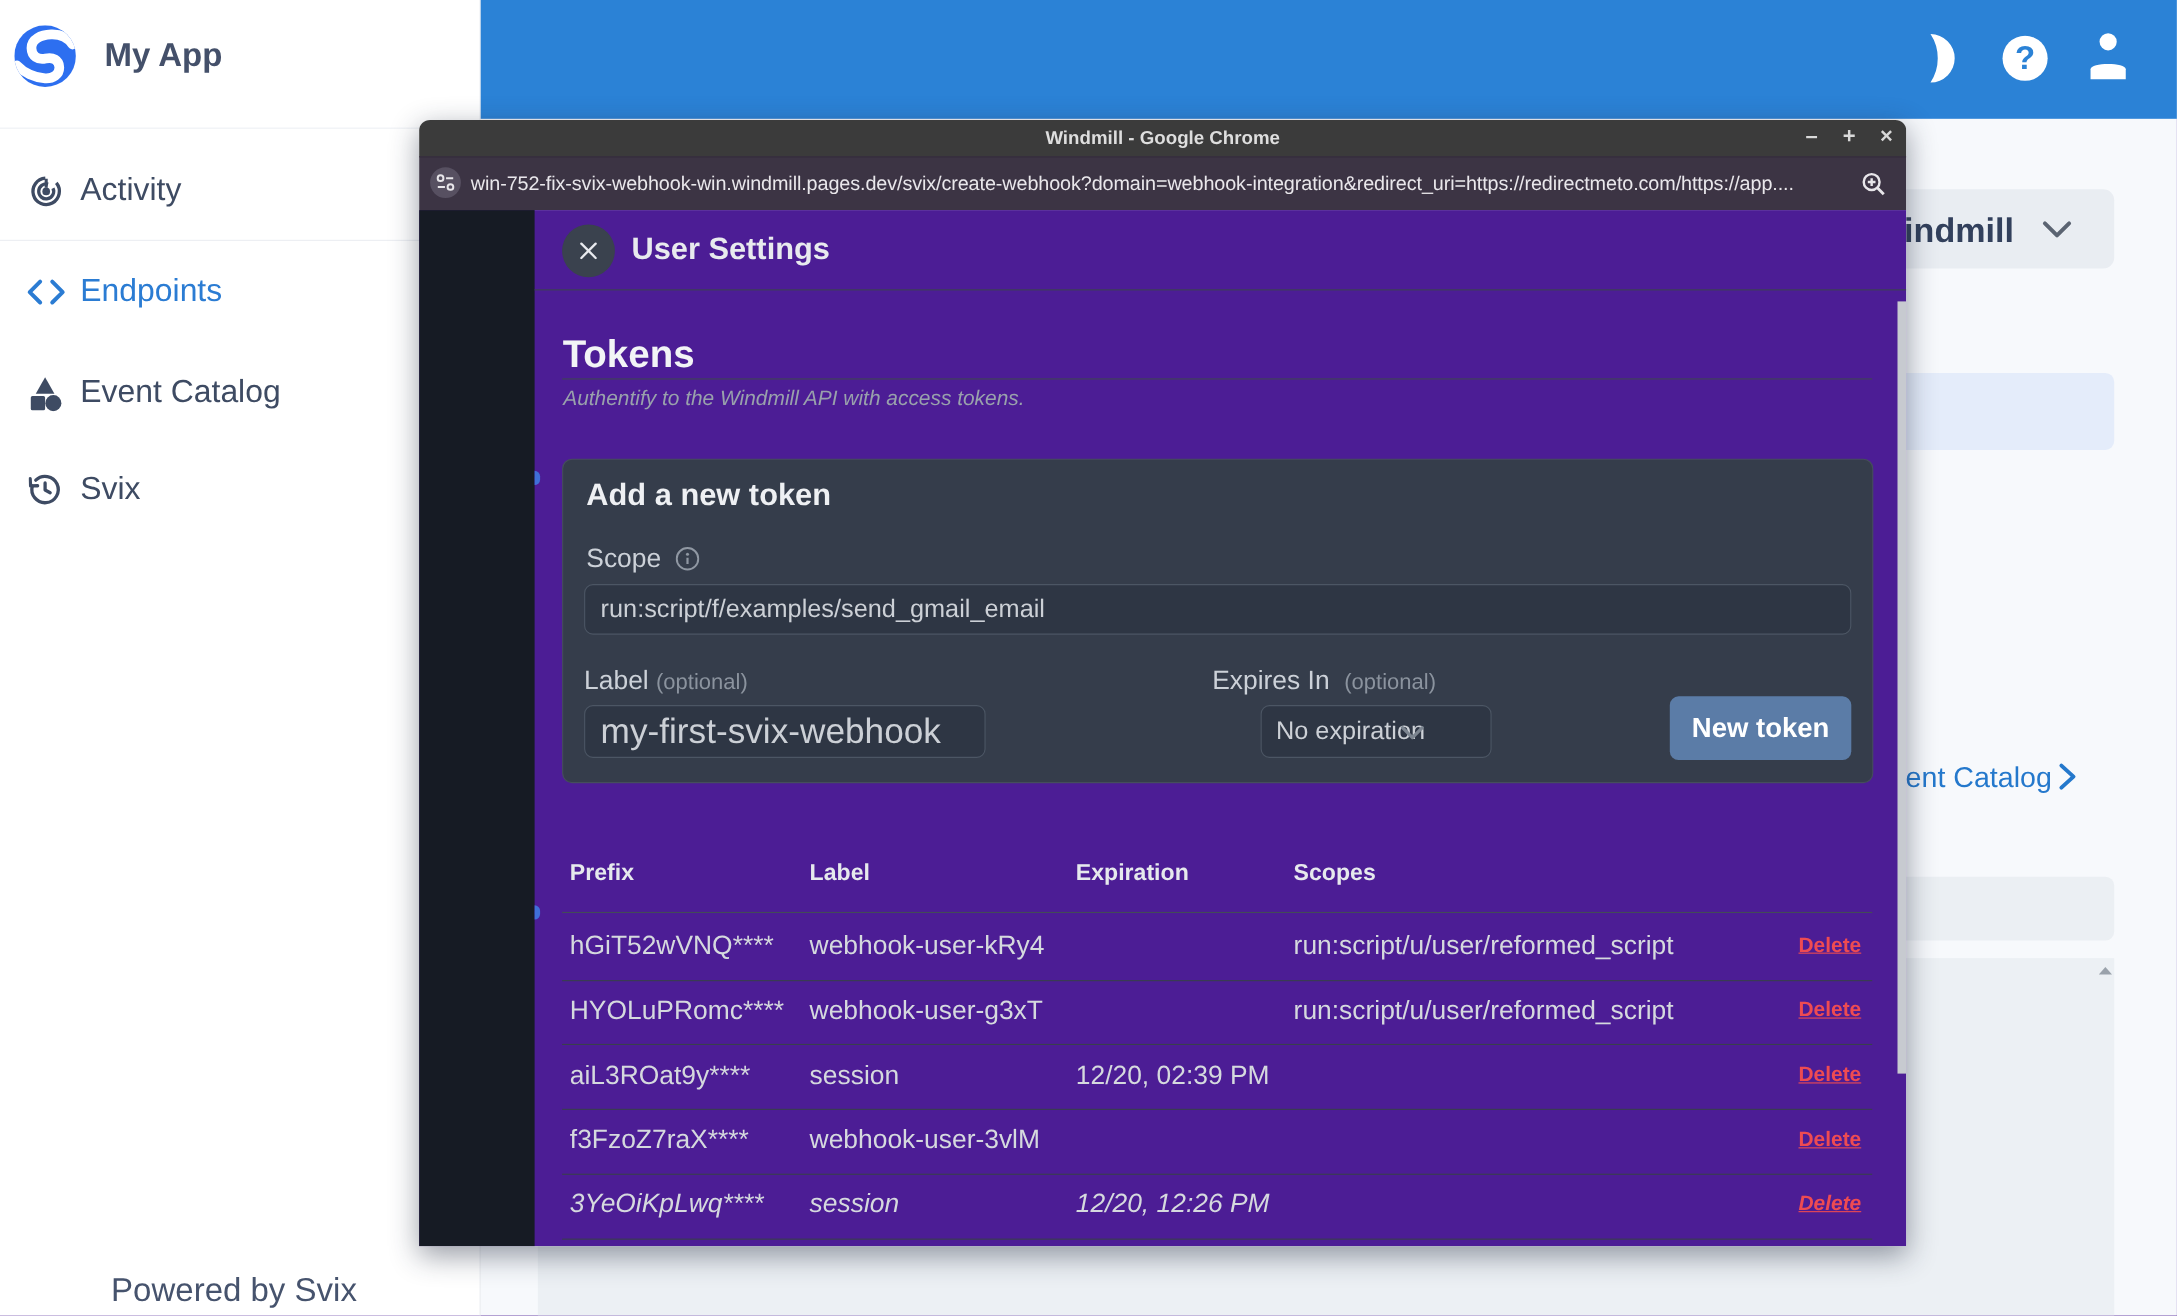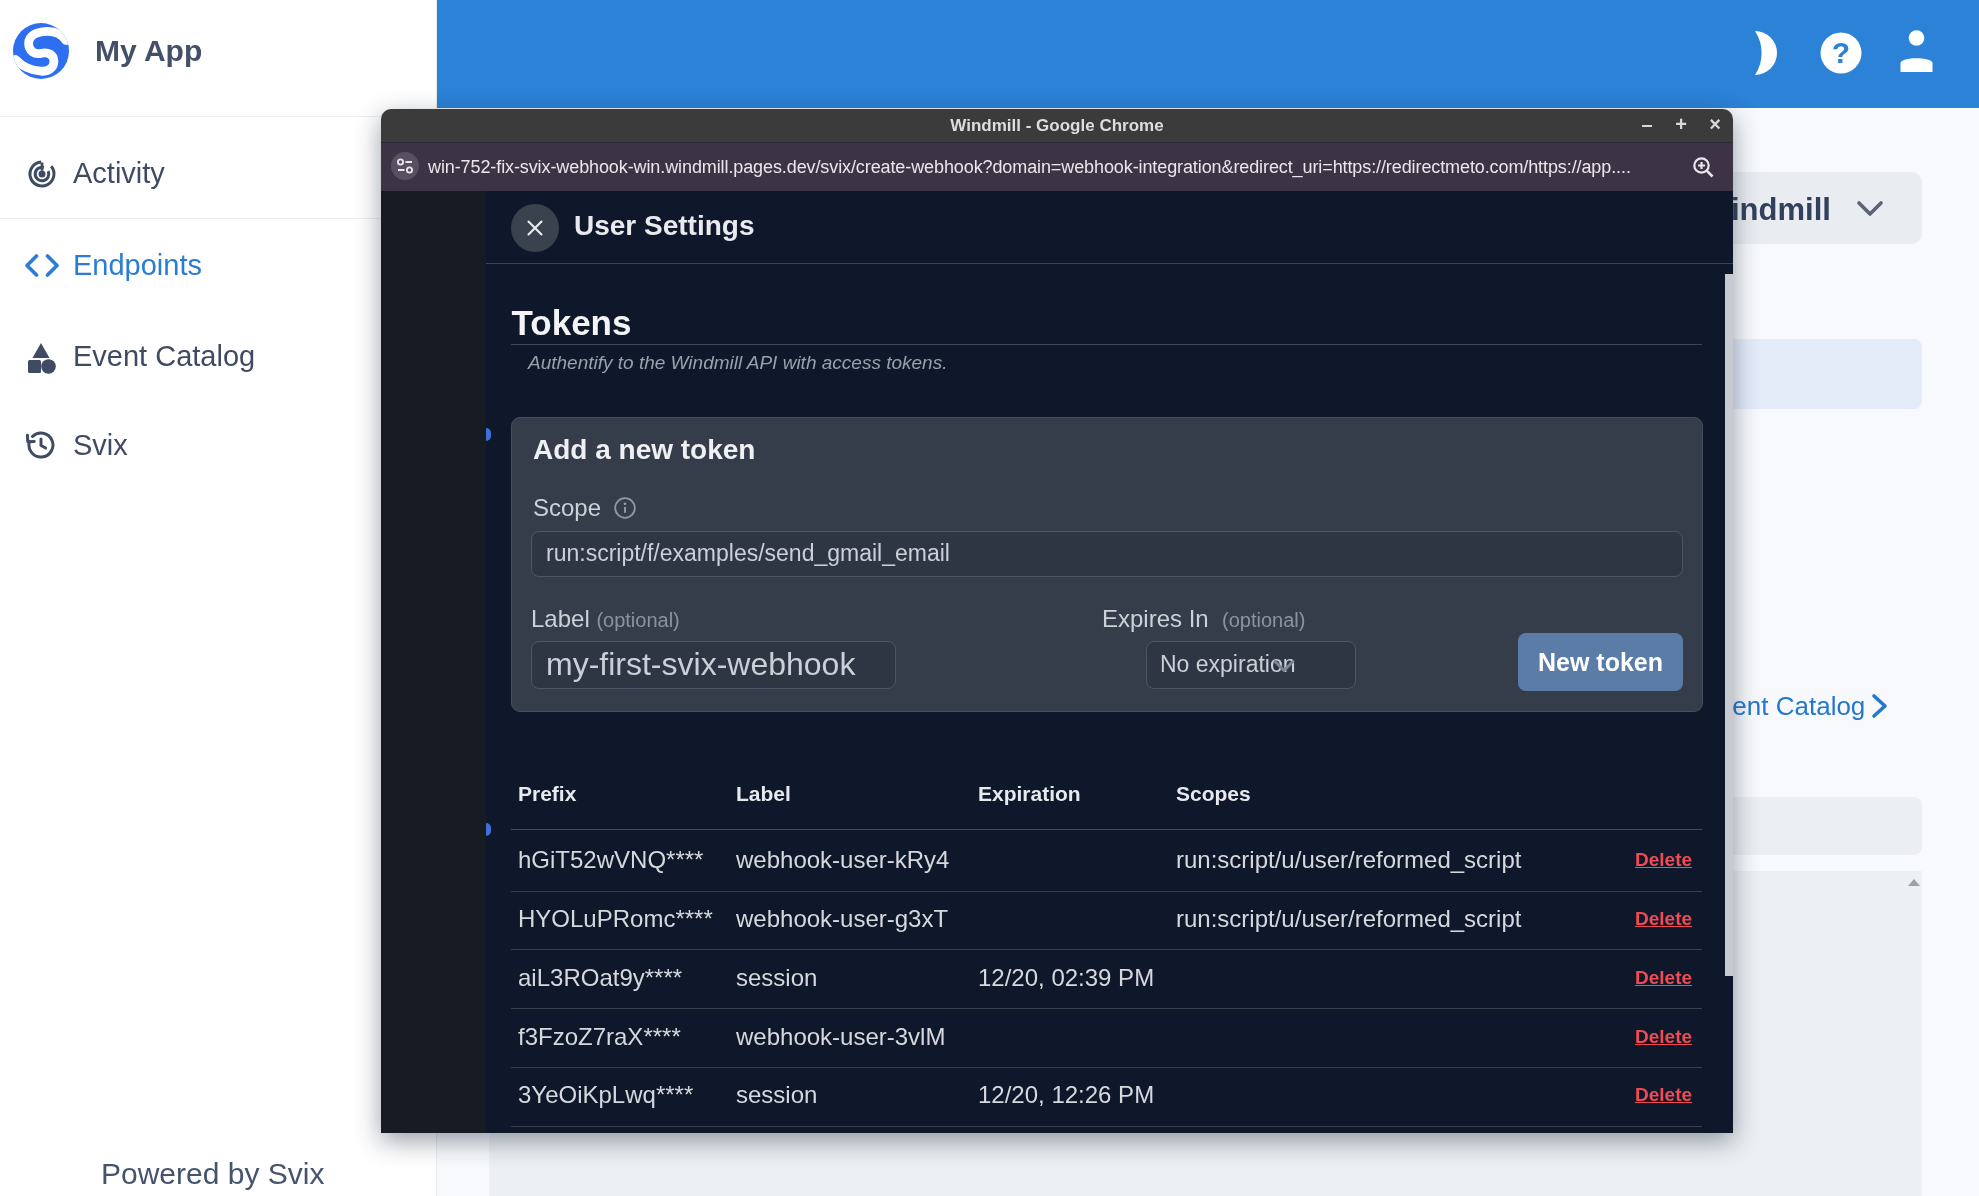--- a/index.html
+++ b/index.html
@@ -118,41 +118,41 @@
     <svg class="abs" style="left:1310px;top:12px;" width="26" height="26" viewBox="0 0 26 26">
       <g stroke="#e8e6ea" fill="none" stroke-width="2.2">
         <circle cx="10.5" cy="10.5" r="7.2"></circle>
         <path d="M 15.7 15.7 L 21.5 21.5" stroke-width="2.6"></path>
         <path d="M 7 10.5 L 14 10.5"></path>
         <path d="M 10.5 7 L 10.5 14"></path>
       </g>
     </svg>
   </div>
 
-  <div class="abs" style="left:0;top:82px;width:1352px;height:942px;background:#0f172a;">
+  <div class="abs" style="left:0;top:82px;width:1352px;height:942px;background:#4c1d95;">
 
     <div class="abs" style="left:0;top:0;width:105px;height:942px;background:#161b24;"></div>
     <div class="abs" style="left:105px;top:237px;width:5px;height:13px;background:#3f6fd8;border-radius:0 7px 7px 0;"></div>
     <div class="abs" style="left:105px;top:632px;width:5px;height:13px;background:#3f6fd8;border-radius:0 7px 7px 0;"></div>
 
     <div class="abs" style="left:105px;top:0;width:1247px;height:942px;">
 
       <div class="abs" style="left:0;top:0;width:1247px;height:73px;border-bottom:1px solid #3d4450;"></div>
       <div class="abs" style="left:25px;top:12.5px;width:48px;height:48px;border-radius:50%;background:#3a424e;"></div>
       <svg class="abs" style="left:41px;top:28.5px;" width="16" height="16" viewBox="0 0 16 16">
         <g stroke="#e8eaee" stroke-width="2.1" stroke-linecap="round">
           <path d="M 1.5 1.5 L 14.5 14.5"></path>
             <path d="M 14.5 1.5 L 1.5 14.5"></path>
         </g>
       </svg>
       <div class="abs" style="left:88px;top:19px;font-size:28px;font-weight:bold;color:#e8eaee;">User Settings</div>
 
       <div class="abs" style="left:25.5px;top:112px;font-size:35px;font-weight:bold;color:#f2f4f6;">Tokens</div>
       <div class="abs" style="left:25px;top:153px;width:1191px;height:1px;background:#3e4653;"></div>
-      <div class="abs" style="left:26px;top:161px;font-size:19px;font-style:italic;color:#99a1ac;margin-left:16px;">Authentify to the Windmill API with access tokens.</div>
+      <div class="abs" style="left:26px;top:161px;font-size:19px;font-style:italic;color:#99a1ac;">Authentify to the Windmill API with access tokens.</div>
 
       <div class="abs" style="left:25px;top:226px;width:1192px;height:295px;background:#353d4b;border:1px solid #454e5c;border-radius:9px;"></div>
       <div class="abs" style="left:47px;top:243px;font-size:28px;font-weight:bold;color:#eef0f3;">Add a new token</div>
       <div class="abs" style="left:47px;top:303px;font-size:24px;color:#ccd1d8;">Scope</div>
       <svg class="abs" style="left:128px;top:306px;" width="22" height="22" viewBox="0 0 22 22">
         <circle cx="11" cy="11" r="9.8" stroke="#9098a3" stroke-width="1.8" fill="none"></circle>
         <circle cx="11" cy="6.8" r="1.4" fill="#9098a3"></circle>
         <path d="M 11 10 L 11 15.8" stroke="#9098a3" stroke-width="2"></path>
       </svg>
       <div class="abs" style="left:45px;top:340px;width:1152px;height:46px;background:#2e3644;border:1.5px solid #4c5664;border-radius:8px;line-height:43px;padding-left:14px;font-size:23px;color:#ccd0d6;">run:script/f/examples/send_gmail_email</div>
@@ -191,21 +191,21 @@
         <span class="abs" style="left:460px;top:0;">12/20, 02:39 PM</span>
         <span class="abs" style="left:1117px;top:3px;font-size:19px;font-weight:bold;color:#ee4b52;text-decoration:underline;">Delete</span>
       </div>
       <div class="abs" style="left:25px;top:817.3px;width:1191px;height:1px;background:#39404c;"></div>
       <div class="abs" style="left:32px;top:832px;width:1185px;height:45px;font-size:24px;color:#d5d9de;">
         <span class="abs" style="left:0;top:0;">f3FzoZ7raX****</span>
         <span class="abs" style="left:218px;top:0;">webhook-user-3vlM</span>
         <span class="abs" style="left:1117px;top:3px;font-size:19px;font-weight:bold;color:#ee4b52;text-decoration:underline;">Delete</span>
       </div>
       <div class="abs" style="left:25px;top:876.2px;width:1191px;height:1px;background:#39404c;"></div>
-      <div class="abs" style="left:32px;top:890px;width:1185px;height:42px;font-size:24px;color:#d5d9de;">
+      <div class="abs" style="left:32px;top:890px;width:1185px;height:42px;font-size:24px;color:#d5d9de;font-style:italic;">
         <span class="abs" style="left:0;top:0;">3YeOiKpLwq****</span>
         <span class="abs" style="left:218px;top:0;">session</span>
         <span class="abs" style="left:460px;top:0;">12/20, 12:26 PM</span>
         <span class="abs" style="left:1117px;top:3px;font-size:19px;font-weight:bold;color:#ee4b52;text-decoration:underline;">Delete</span>
       </div>
       <div class="abs" style="left:25px;top:935px;width:1191px;height:1px;background:#39404c;"></div>
     </div>
 
     <div class="abs" style="left:1344px;top:83px;width:8px;height:702px;background:#c7cad0;"></div>
   </div>

